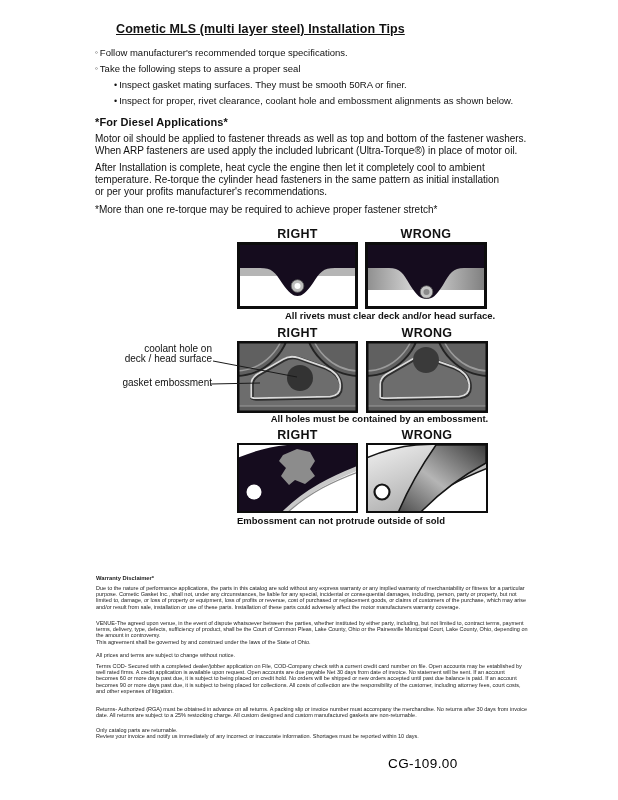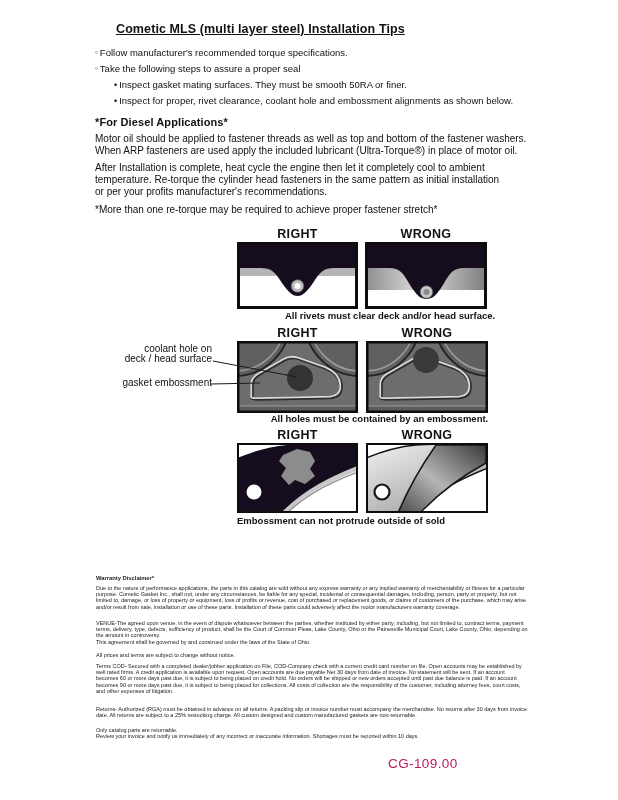--- a/index.html
+++ b/index.html
@@ -15,21 +15,21 @@
   .h2{left:95px;top:116px;font-size:11px;font-weight:bold;letter-spacing:.1px;}
   .para{left:95px;width:440px;font-size:10px;line-height:12.2px;}
   .p1{top:133px;} .p2{top:162px;} .pnote{top:204px;}
   .figlabel{font-size:12.5px;font-weight:bold;text-align:center;letter-spacing:.3px;}
   .caption{font-size:9.5px;font-weight:bold;line-height:10.5px;}
   .cap-center{text-align:center;}
   .annot{font-size:10px;line-height:9.5px;text-align:right;}
   svg.fig{display:block;}
   .warr{left:96px;width:432px;font-size:5.5px;line-height:6.2px;color:#222;white-space:pre-line;}
   .warr-h{font-weight:bold;font-size:5.8px;}
-  .docnum{left:388px;top:756px;font-size:13.5px;letter-spacing:.4px;color:#be185d;}
+  .docnum{left:388px;top:756px;font-size:13.5px;letter-spacing:.4px;color:#000000;}
   .overlay{pointer-events:none;}
 </style>
 </head>
 <body>
 
 <div class="page">
 
   <div class="abs title">Cometic MLS (multi layer steel) Installation Tips</div>
 
   <div class="abs bullets">

